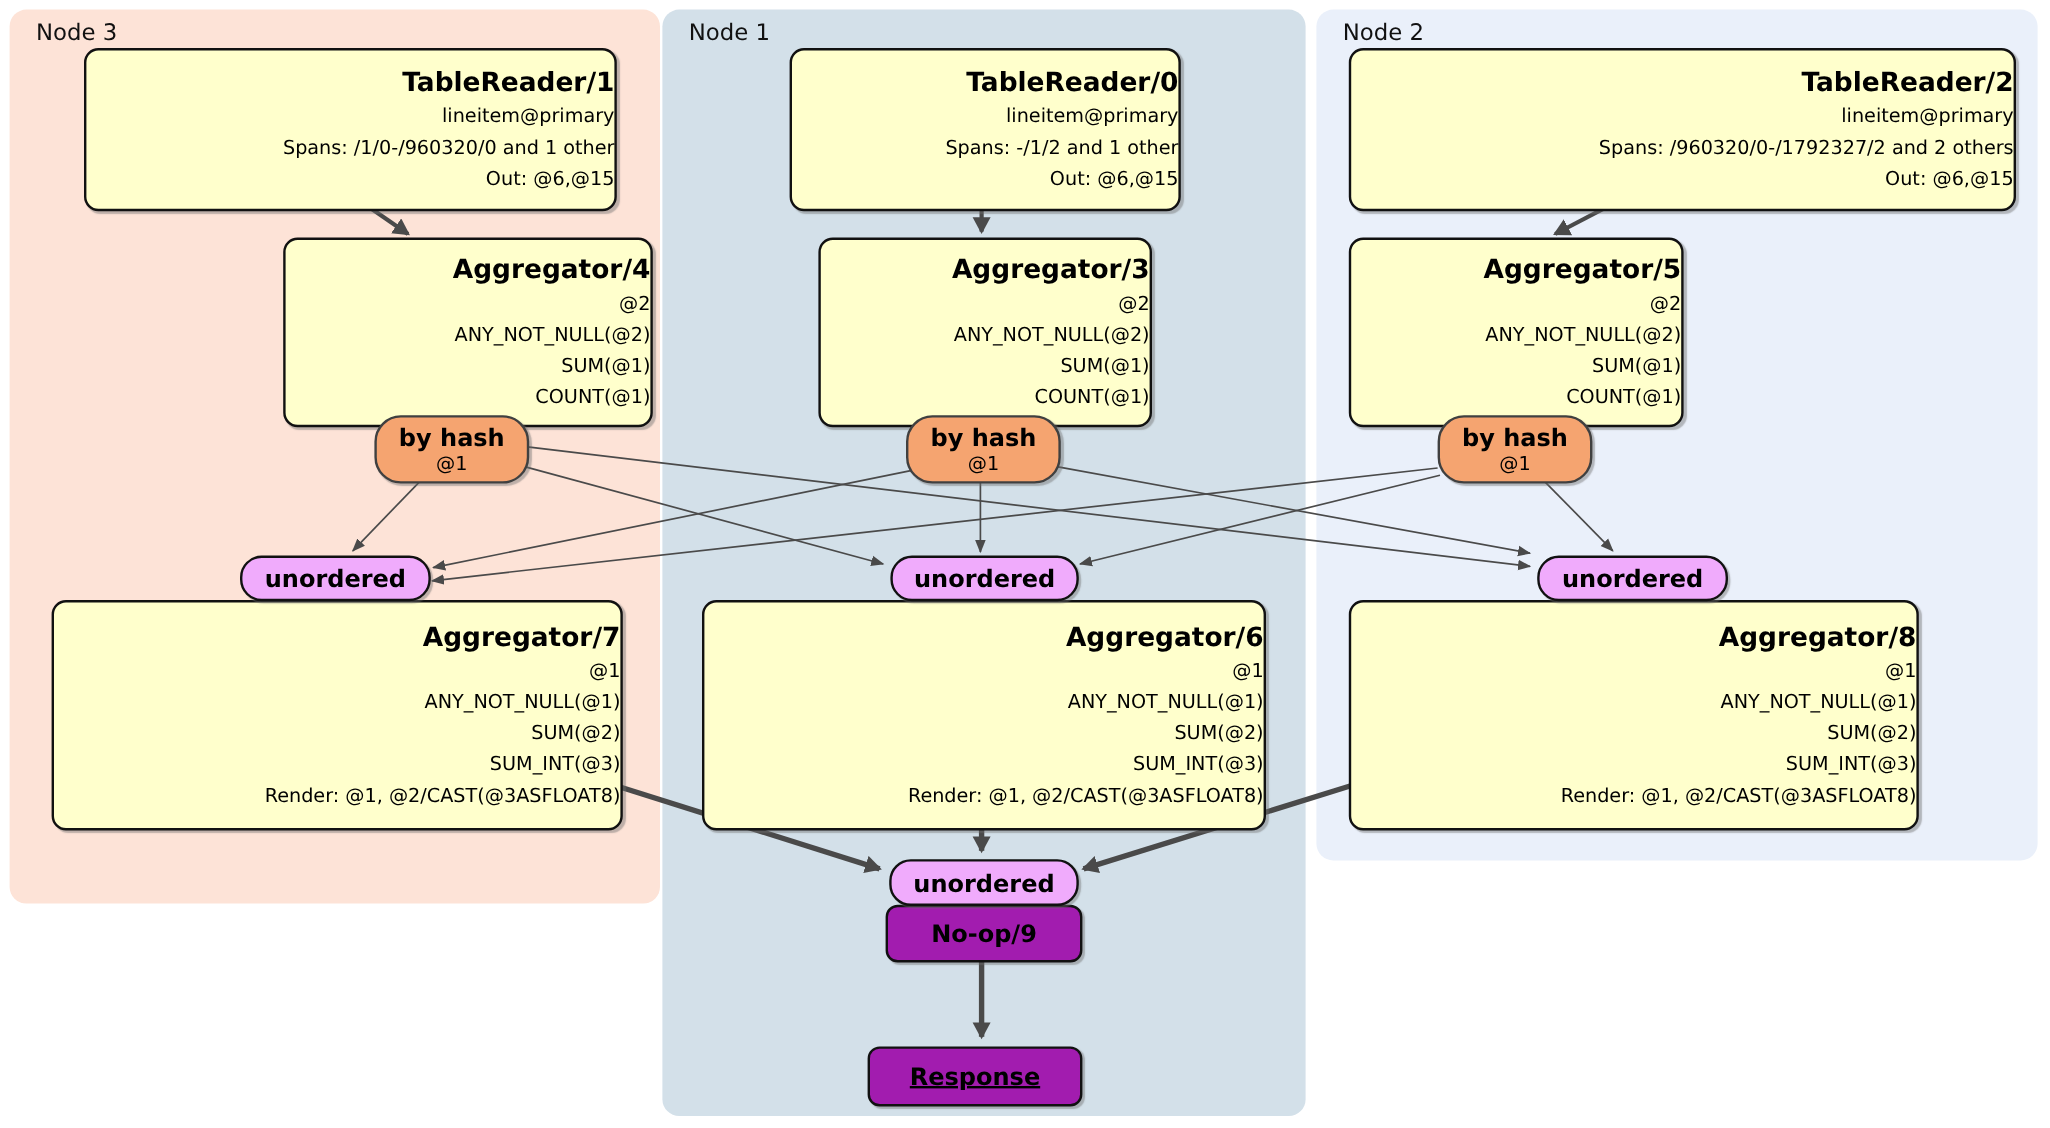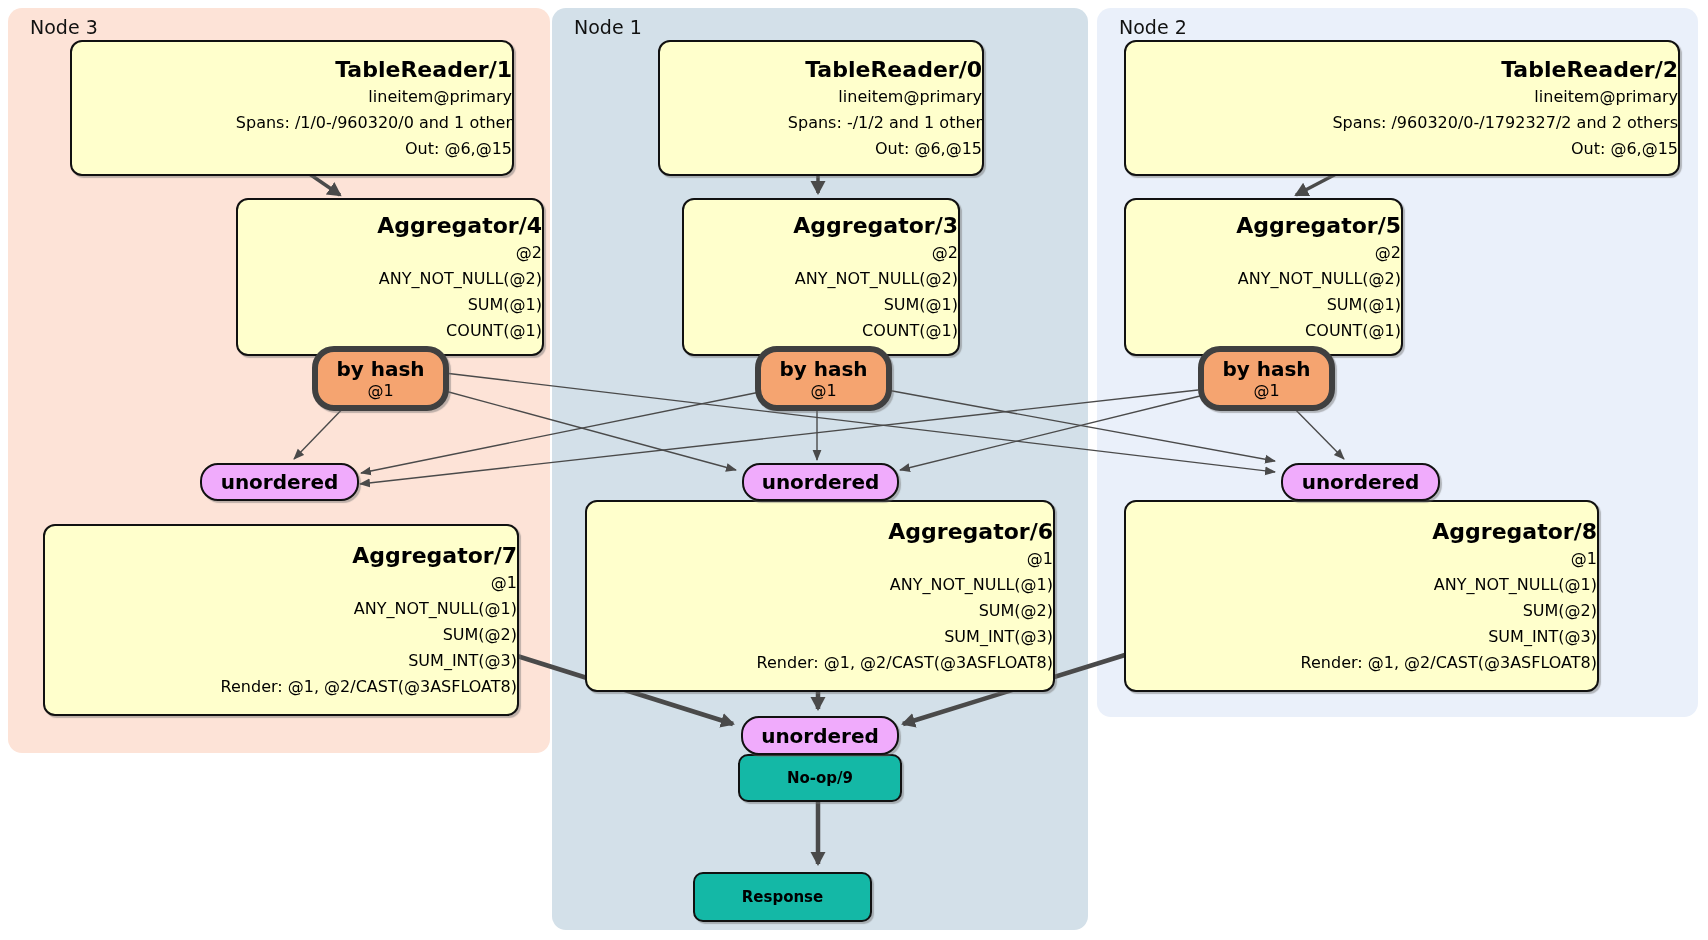--- a/index.html
+++ b/index.html
@@ -12,35 +12,35 @@
   .edges{position:absolute;top:0;left:0;z-index:1;}
   .procbox{
     position:absolute;z-index:2;background:#ffffcc;border:2px solid #111;
     border-radius:12px;display:flex;flex-direction:column;align-items:flex-end;
     justify-content:center;text-align:center;
     box-shadow:2px 2px 1px rgba(110,110,110,.45);
   }
   .proc-title{font-size:22px;font-weight:700;line-height:29px;white-space:nowrap;}
   .proc-line{font-size:16px;line-height:26px;white-space:nowrap;}
   .router{
-    position:absolute;z-index:3;background:#f5a470;border:6px solid #404040;
+    position:absolute;z-index:3;background:#f5a470;border:2px solid #404040;
     border-radius:22px;display:flex;flex-direction:column;align-items:center;
     justify-content:center;text-align:center;box-shadow:2px 2px 1px rgba(110,110,110,.45);
   }
   .router-label{font-size:20px;font-weight:700;line-height:24px;}
   .router-key{font-size:16px;line-height:19px;}
   .stream{
     position:absolute;z-index:3;background:#f0abfc;border:2px solid #111;
     border-radius:18px;display:flex;align-items:center;justify-content:center;
     font-size:20px;font-weight:700;box-shadow:2px 2px 1px rgba(110,110,110,.45);
   }
   .termbox{
-    position:absolute;z-index:2;background:#14b8a6;border:2px solid #111;
+    position:absolute;z-index:2;background:#a21caf;border:2px solid #111;
     border-radius:10px;display:flex;align-items:center;justify-content:center;
-    font-size:15px;font-weight:700;box-shadow:2px 2px 1px rgba(110,110,110,.45);
+    font-size:20px;font-weight:700;box-shadow:2px 2px 1px rgba(110,110,110,.45);
   }
 </style>
 </head>
 <body>
 
 <div class="canvas">
 
   <div class="region" style="left:8px;top:8px;width:542px;height:745px;background:#fde3d7;">
     <span class="region-label">Node 3</span>
   </div>
@@ -93,21 +93,21 @@
     <div class="proc-line">@2</div>
     <div class="proc-line">ANY_NOT_NULL(@2)</div>
     <div class="proc-line">SUM(@1)</div>
     <div class="proc-line">COUNT(@1)</div>
   </div>
   <div class="router" style="left:312px;top:346px;width:125px;height:53px;">
     <div class="router-label">by hash</div>
     <div class="router-key">@1</div>
   </div>
   <div class="stream" style="left:200px;top:463px;width:155px;height:34px;">unordered</div>
-  <div class="procbox" style="left:43px;top:524px;width:472px;height:188px;">
+  <div class="procbox" style="left:43px;top:500px;width:472px;height:188px;">
     <div class="proc-title">Aggregator/7</div>
     <div class="proc-line">@1</div>
     <div class="proc-line">ANY_NOT_NULL(@1)</div>
     <div class="proc-line">SUM(@2)</div>
     <div class="proc-line">SUM_INT(@3)</div>
     <div class="proc-line">Render: @1, @2/CAST(@3ASFLOAT8)</div>
   </div>
 
   <div class="procbox" style="left:658px;top:40px;width:322px;height:132px;">
     <div class="proc-title">TableReader/0</div>
@@ -158,15 +158,15 @@
     <div class="proc-title">Aggregator/8</div>
     <div class="proc-line">@1</div>
     <div class="proc-line">ANY_NOT_NULL(@1)</div>
     <div class="proc-line">SUM(@2)</div>
     <div class="proc-line">SUM_INT(@3)</div>
     <div class="proc-line">Render: @1, @2/CAST(@3ASFLOAT8)</div>
   </div>
 
   <div class="stream" style="left:741px;top:716px;width:154px;height:35px;">unordered</div>
   <div class="termbox" style="left:738px;top:754px;width:160px;height:44px;">No-op/9</div>
-  <div class="termbox" style="left:693px;top:872px;width:175px;height:46px;">Response</div>
+  <div class="termbox" style="left:723px;top:872px;width:175px;height:46px;text-decoration:underline;">Response</div>
 
 </div>
 
 </body></html>

